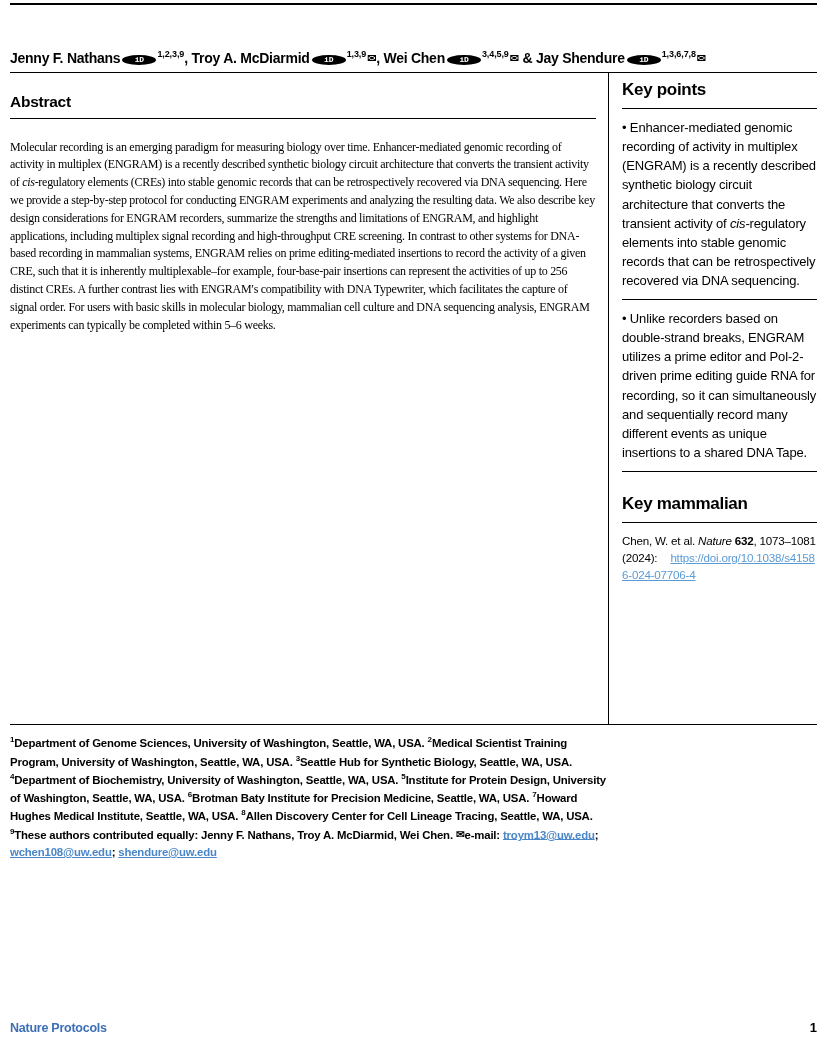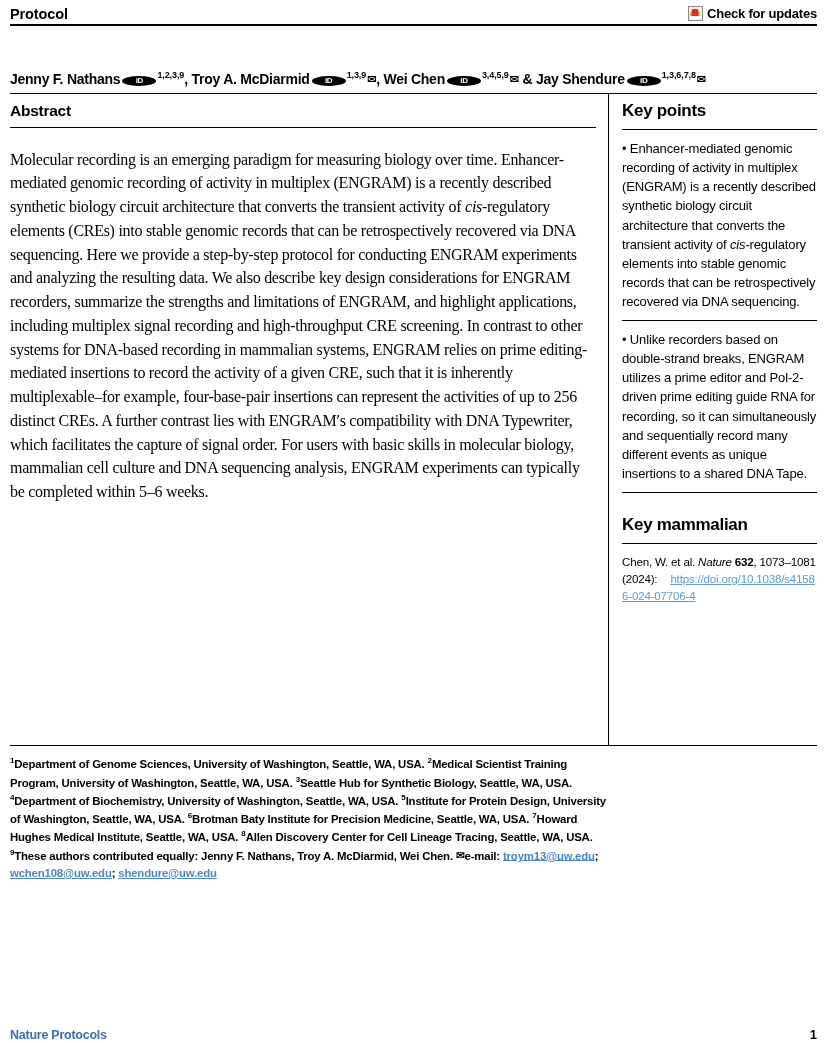--- a/index.html
+++ b/index.html
@@ -111,21 +111,21 @@
     letter-spacing: -0.1px;
   }
   .orcid {
     display: inline-block;
     width: 34px; height: 10px;
     border-radius: 50%;
     background: #000;
     color: #fff;
     font-size: 8px;
     font-weight: bold;
-    font-family: Liberation Sans, sans-serif;
+    font-family: Liberation Mono, monospace;
     line-height: 10px;
     text-align: center;
     vertical-align: 1px;
     margin: 0 1px 0 2px;
   }
   .env {
     display: inline-block;
     font-size: 11px;
     vertical-align: 1px;
     margin-left: 1px;
@@ -152,32 +152,32 @@
     flex: 1;
     border-left: 1.2px solid #000;
     padding-left: 13px;
     box-sizing: border-box;
   }
 
   .sec-head {
     font-size: 15.5px;
     font-weight: bold;
     letter-spacing: -0.25px;
-    margin: 8px 0 7px 0;
+    margin: 20px 0 7px 0;
     line-height: 1.1;
   }
   .sec-rule {
     border: none;
     border-top: 1.2px solid #000;
     margin: 0;
   }
 
   .abstract-text {
     font-family: "Liberation Serif", serif;
-    font-size: 16px;
+    font-size: 12px;
     line-height: 1.485;
     letter-spacing: -0.28px;
     margin: 20px 0 0 0;
     text-align: left;
     color: #000;
   }
   .abstract-text i { font-style: italic; }
 
   
   .side-head {
@@ -242,21 +242,21 @@
   }
   .mail-link {
     color: #4a86c8;
   }
 
   
   .footer {
     position: absolute;
     left: 10px;
     right: 10px;
-    bottom: 1px;
+    bottom: 8px;
     display: flex;
     align-items: baseline;
     justify-content: space-between;
   }
   .footer-journal {
     font-size: 12.5px;
     font-weight: bold;
     color: #3b6fb6;
     letter-spacing: -0.25px;
   }
@@ -264,31 +264,20 @@
     font-size: 13px;
     font-weight: bold;
     color: #000;
   }
 </style>
 </head>
 <body>
 
 <div class="page">
 
-  <div class="runhead">
-    <div class="runhead-label">Protocol</div>
-    <div class="crossmark">
-      <span class="crossmark-icon">
-        <span class="ring"></span>
-          <span class="inner"></span>
-          <span class="base"></span>
-      </span>
-      <span class="crossmark-label">Check for updates</span>
-    </div>
-  </div>
   <hr class="rule-thick">
 
 
   <div class="authors">
     <span><span>Jenny F. Nathans</span><span class="orcid">iD</span><sup>1,2,3,9</sup></span><span>, </span><span><span>Troy A. McDiarmid</span><span class="orcid">iD</span><sup>1,3,9</sup><span class="env">✉</span></span><span>, </span><span><span>Wei Chen</span><span class="orcid">iD</span><sup>3,4,5,9</sup><span class="env">✉</span></span><span> &amp; </span><span><span>Jay Shendure</span><span class="orcid">iD</span><sup>1,3,6,7,8</sup><span class="env">✉</span></span>
   </div>
   <hr class="authors-rule">
 
   <div class="body-wrap">
 

